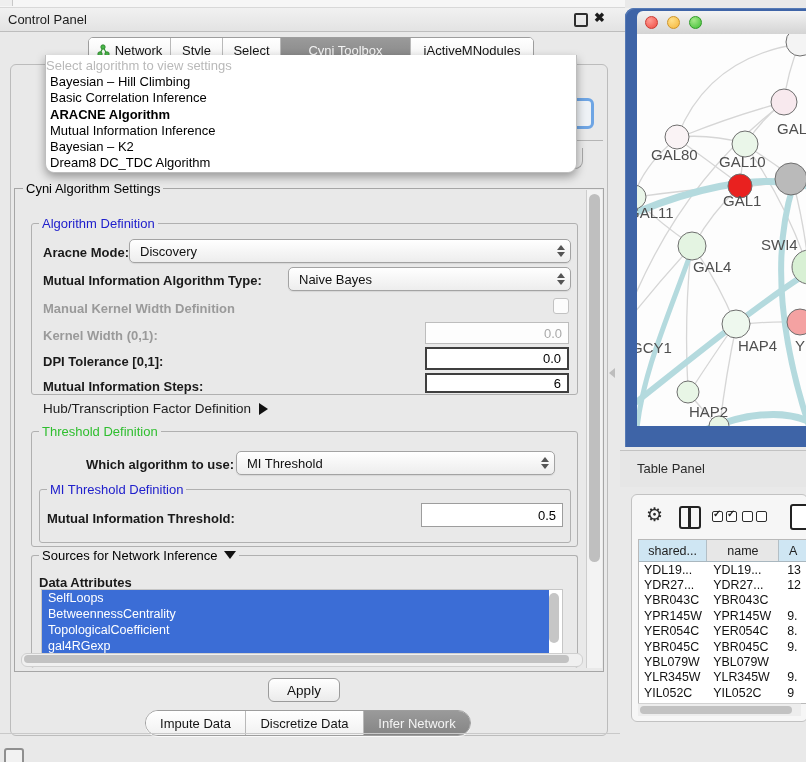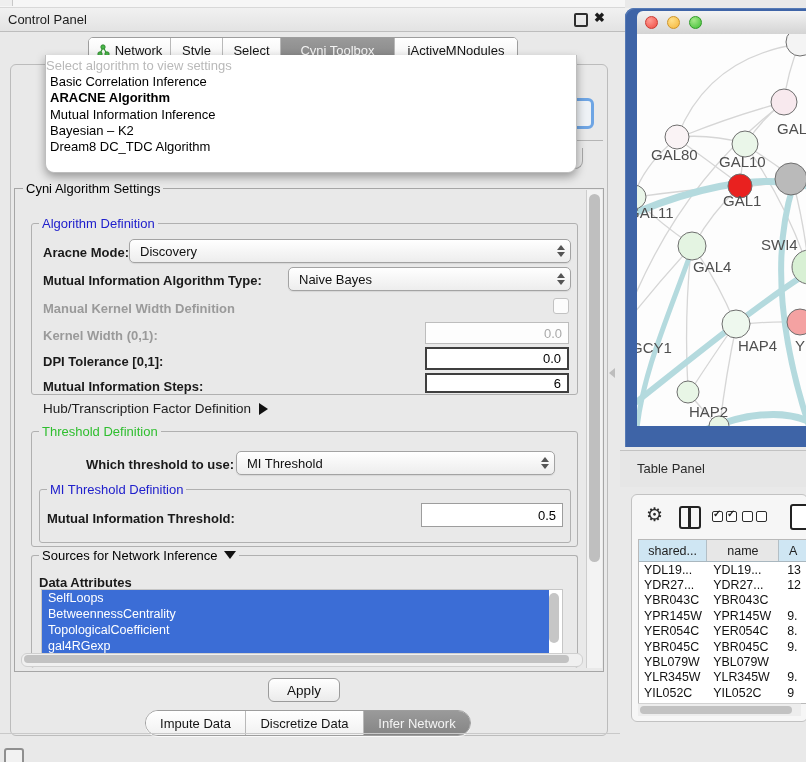--- a/index.html
+++ b/index.html
@@ -130,21 +130,21 @@
         <circle cx="10" cy="10" r="2.2" fill="#49b849" stroke="#2a7d2a" stroke-width=".8"></circle>
       </svg>
       <span>Network</span>
     </div>
     <div class="seg" style="width: 52px;">
       <span>Style</span>
     </div>
     <div class="seg" style="width: 58px;">
       <span>Select</span>
     </div>
-    <div class="seg sel" style="width: 114px;">
+    <div class="seg sel" style="width: 130px;">
       <span>Cyni Toolbox</span>
     </div>
     <div class="seg" style="width: 122px;">
       <span>jActiveMNodules</span>
     </div>
   </div>
 
 <div class="abs" id="content-panel"></div>
 
 <div class="abs" id="hidden-blue-btn"></div>
@@ -187,21 +187,21 @@
   <span class="fieldlabel" style="left:28px;top:190px;">Mutual Information Steps:</span>
   <div class="tfield strong" style="left:410px;top:184px;width:144px;height:20px;">6</div>
 
   <span style="position:absolute;left:28px;top:212px;font-size:13.5px;color:#1c1c1c;">
     <span>Hub/Transcription Factor Definition</span><span class="arrow-right"></span>
   </span>
 
   <div class="gbox" style="left:16px;top:242px;width:545px;height:114px;"></div>
   <span class="gbox-label green-t" style="left:24px;top:235px;">Threshold Definition</span>
 
-  <span class="fieldlabel" style="left:71px;top:268px;">Which threshold to use:</span>
+  <span class="fieldlabel" style="left:71px;top:268px;">Which algorithm to use:</span>
   <div class="combo" style="left:221px;top:262px;width:317px;">
     <span class="ctext">MI Threshold</span>
     <span class="arrows">
         <span class="tri-up"></span>
         <span class="tri-dn"></span>
       </span>
   </div>
 
   <div class="gbox" style="left:24px;top:300px;width:530px;height:52px;"></div>
   <span class="gbox-label blue-t" style="left:32px;top:293px;">MI Threshold Definition</span>
@@ -241,20 +241,21 @@
     <div class="seg sel" style="width: 106px;">
       <span>Infer Network</span>
     </div>
   </div>
 <div class="abs" id="bottom-divider"></div>
 <div class="abs" id="mini-panel-icon"></div>
 
 <div class="abs" id="algo-popup">
   <div class="ph">Select algorithm to view settings</div>
   <div id="algo-items">
+      <div class="algo-item">Bayesian – Hill Climbing</div>
       <div class="algo-item">Basic Correlation Inference</div>
       <div class="algo-item bold">ARACNE Algorithm</div>
       <div class="algo-item">Mutual Information Inference</div>
       <div class="algo-item">Bayesian – K2</div>
       <div class="algo-item">Dream8 DC_TDC Algorithm</div>
     </div>
 </div>
 
 <div class="abs" id="net-window">
   <div id="net-titlebar">

